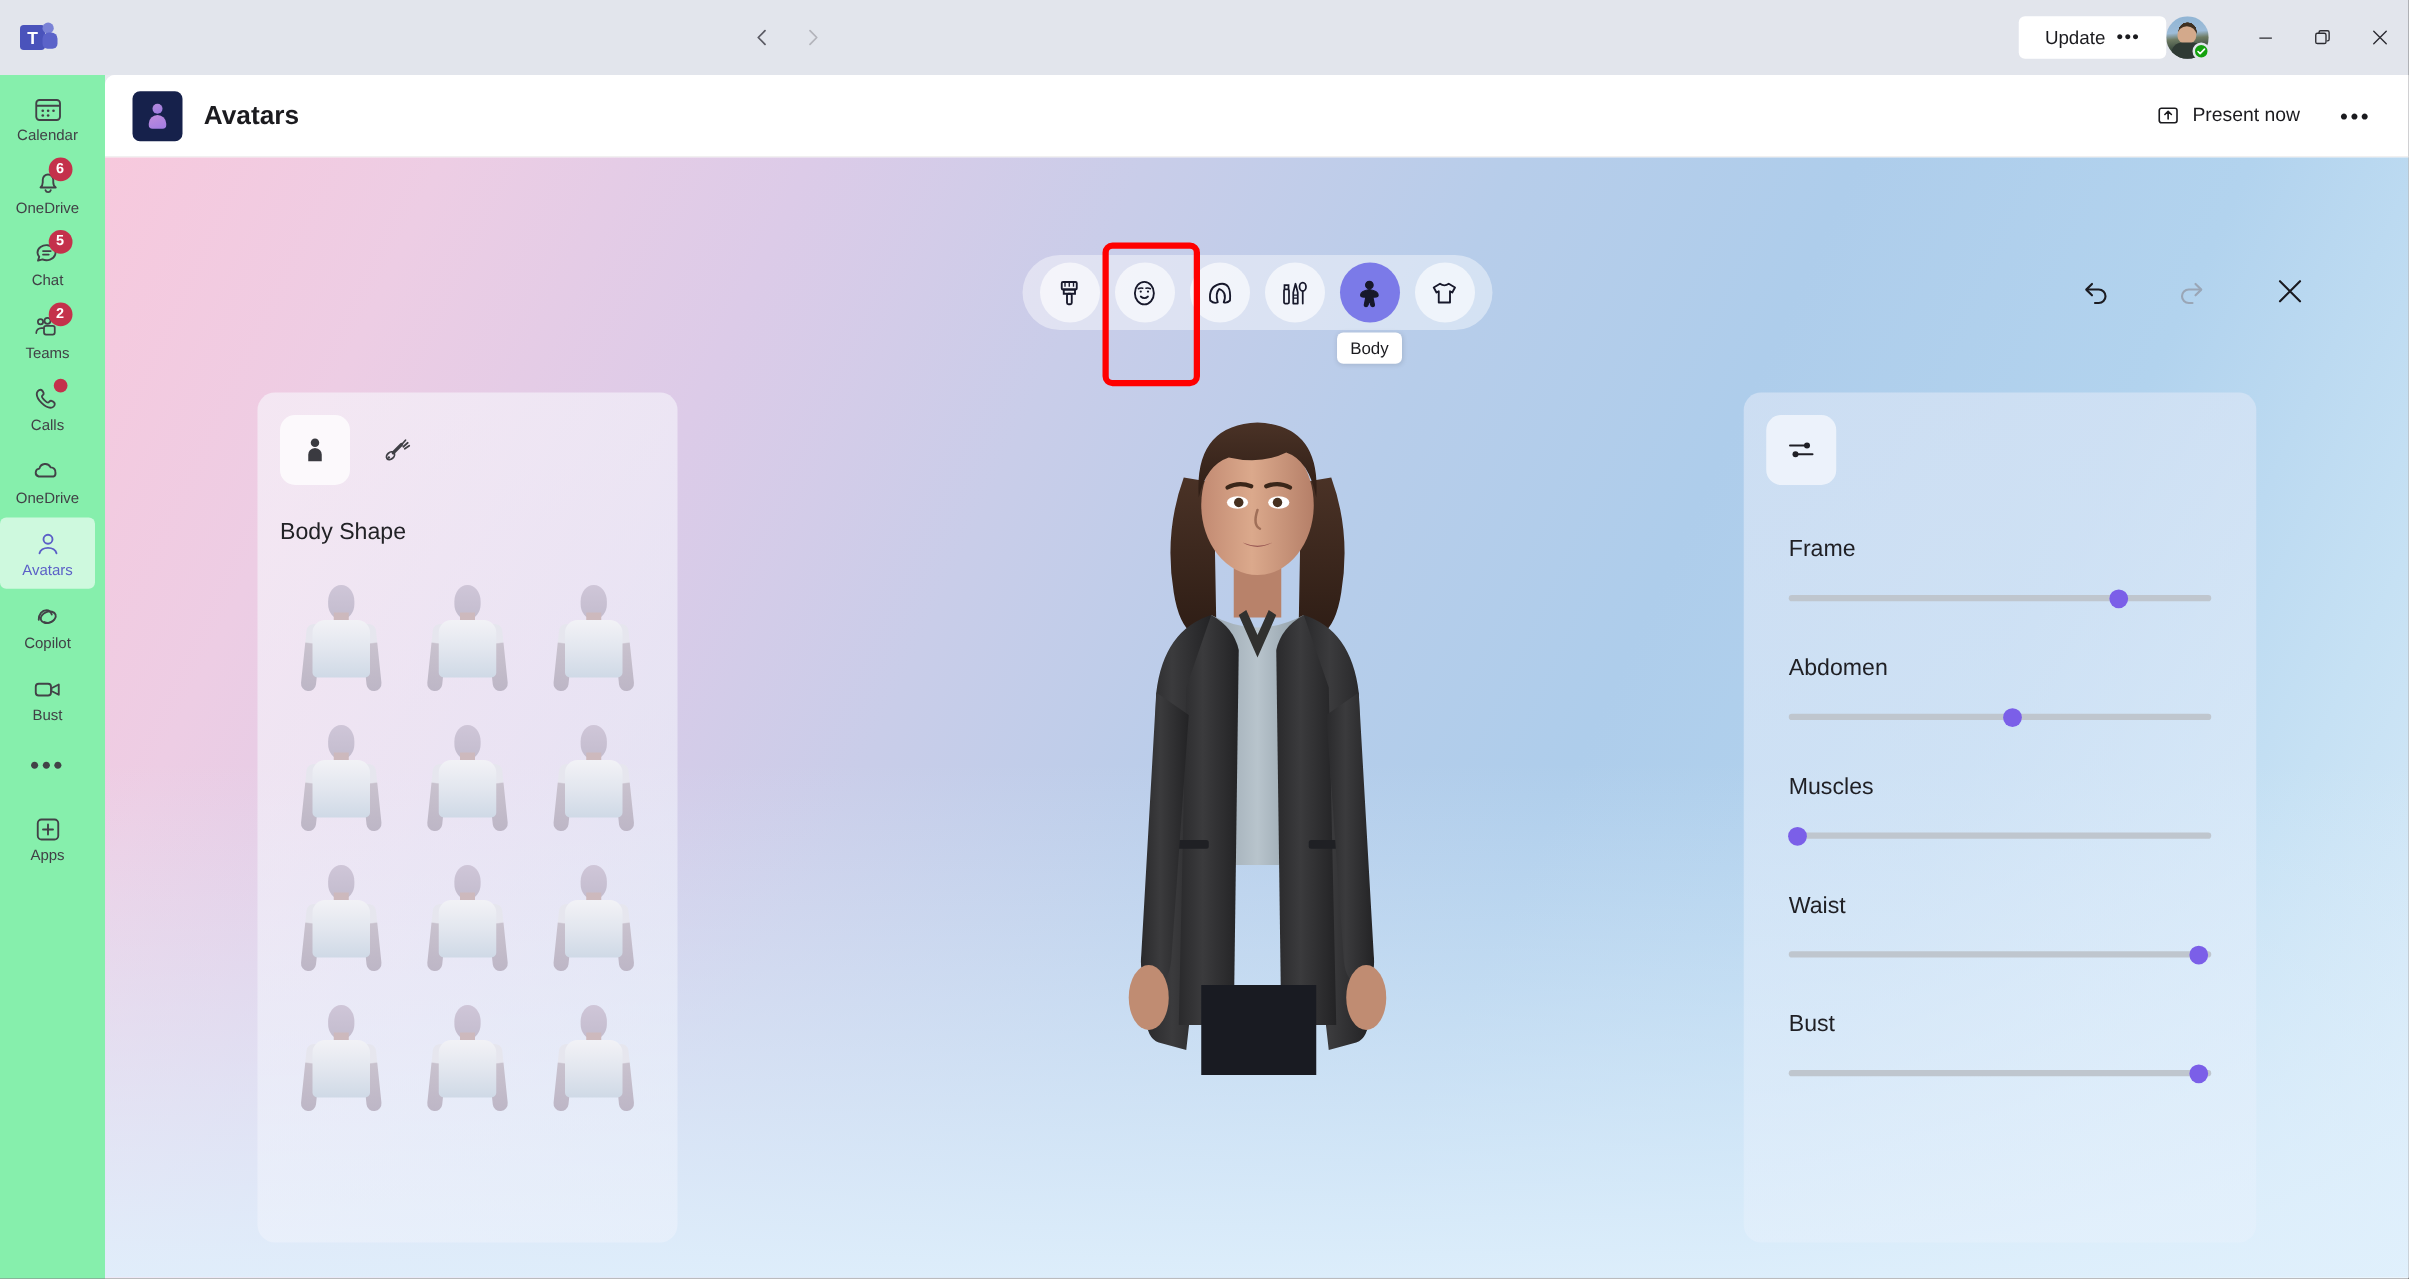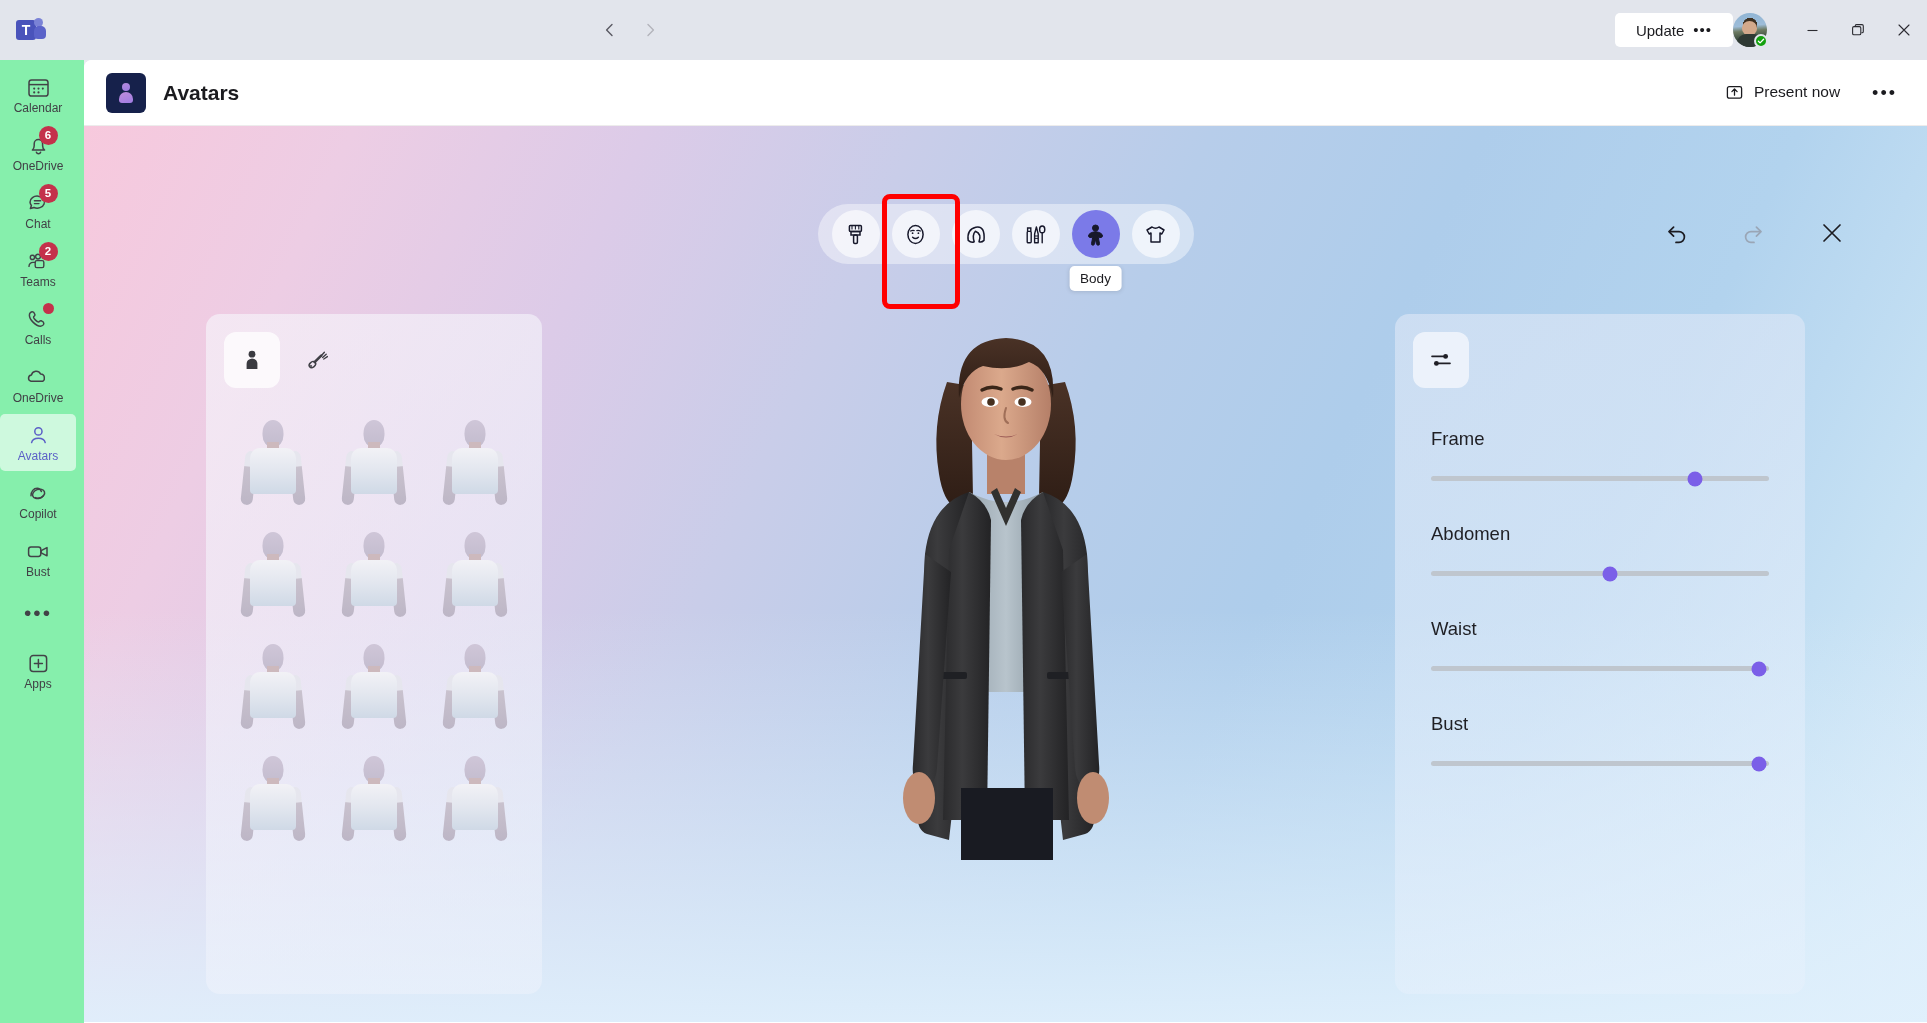--- a/index.html
+++ b/index.html
@@ -195,21 +195,21 @@
     background: linear-gradient(160deg,#c08ddb,#a07ce3);
   }
   .app-title {
     font-size: 21px; font-weight: bold; color: #1b1b1f;
     font-family: "Liberation Sans", sans-serif;
   }
   .app-header-right {
     margin-left: auto; display:flex; align-items:center; gap: 20px;
   }
   .present-btn {
-    display:flex; gap: 10px;
+    display:flex; align-items:center; gap: 10px;
     background:transparent; border:none; cursor:pointer;
     font-size: 15.5px; color:#1b1b1f;
     font-family: "Liberation Sans", sans-serif;
     padding: 6px 4px;
   }
   .header-dots {
     font-size: 18px; color:#1b1b1f; letter-spacing: 2px; cursor:pointer;
     line-height: 8px; padding: 6px 8px;
   }
 
@@ -742,20 +742,21 @@
           </button>
           <button class="lp-tab">
             <svg width="26" height="26" viewBox="0 0 26 26">
               <ellipse cx="7.4" cy="17.6" rx="3.6" ry="2.6" transform="rotate(-40 7.4 17.6)" fill="none" stroke="#3f3f45" stroke-width="1.4"></ellipse>
               <path d="M9.6 15.2 L16.2 8.6" stroke="#3f3f45" stroke-width="2.6" stroke-linecap="round"></path>
               <path d="M16 9 L19.4 5.2 M17.6 10.4 L21.2 7.2 M18.8 12 L22.4 9.6" stroke="#3f3f45" stroke-width="1.4" stroke-linecap="round"></path>
               <circle cx="6" cy="19" r="1" fill="#3f3f45"></circle>
             </svg>
           </button>
         </div>
+        <div class="lp-title">Body Shape</div>
         <div class="shape-grid">
           <div class="shape-cell">
               <div class="mannequin">
                 <div class="mn-arm-l"></div>
                 <div class="mn-arm-r"></div>
                 <div class="mn-head"></div>
                 <div class="mn-neck"></div>
                 <div class="mn-shirt"></div>
               </div>
             </div>
@@ -880,20 +881,26 @@
               <div class="slider-thumb" style="left: 78%; background: rgb(123, 95, 232);"></div>
             </div>
           </div>
           <div class="slider-row">
             <div class="slider-label">Abdomen</div>
             <div class="slider-track" style="background: rgb(191, 198, 206);">
               <div class="slider-thumb" style="left: 53%; background: rgb(123, 95, 232);"></div>
             </div>
           </div>
           <div class="slider-row">
+            <div class="slider-label">Muscles</div>
+            <div class="slider-track" style="background: rgb(191, 198, 206);">
+              <div class="slider-thumb" style="left: 2%; background: rgb(123, 95, 232);"></div>
+            </div>
+          </div>
+          <div class="slider-row">
             <div class="slider-label">Waist</div>
             <div class="slider-track" style="background: rgb(191, 198, 206);">
               <div class="slider-thumb" style="left: 97%; background: rgb(123, 95, 232);"></div>
             </div>
           </div>
           <div class="slider-row">
             <div class="slider-label">Bust</div>
             <div class="slider-track" style="background: rgb(191, 198, 206);">
               <div class="slider-thumb" style="left: 97%; background: rgb(123, 95, 232);"></div>
             </div>

